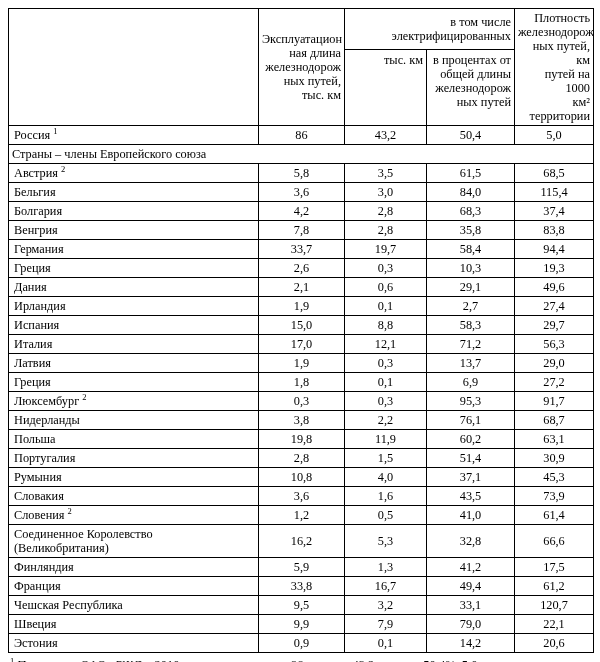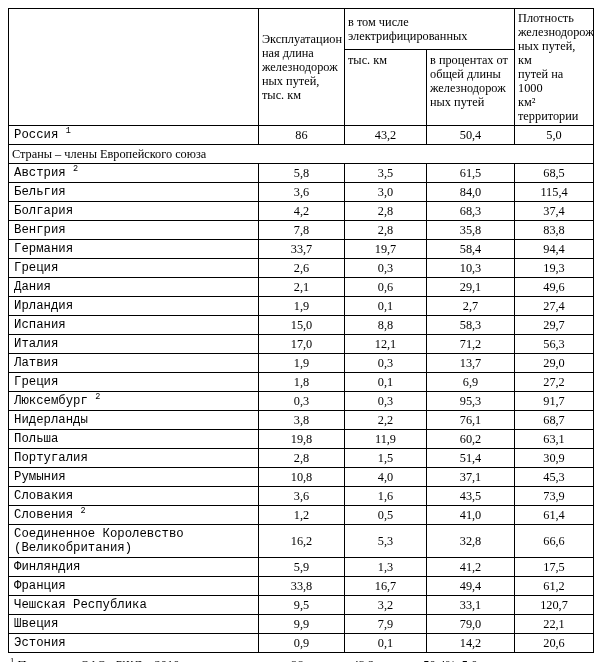--- a/index.html
+++ b/index.html
@@ -25,37 +25,36 @@
   table.stats th, table.stats td {
     border: 1px solid #000000;
     font-weight: normal;
     font-size: 12.3px;
     line-height: 14px;
     padding: 2px 3px;
     overflow: hidden;
   }
   thead th {
     white-space: pre-line;
-    text-align: left;
+    text-align: right;
     vertical-align: middle;
   }
   thead th.group {
     height: 30px;
   }
   thead th.sub {
     vertical-align: top;
     height: 58px;
     padding-top: 3px;
   }
   tbody td.name {
     text-align: left;
     padding-left: 5px;
     white-space: pre-line;
     height: 14px;
-    font-family: Liberation Mono, monospace;
   }
   tbody td.num {
     text-align: center;
     height: 14px;
   }
   tbody td.section {
     height: 14px;
   }
   sup {
     font-size: 8.5px;

